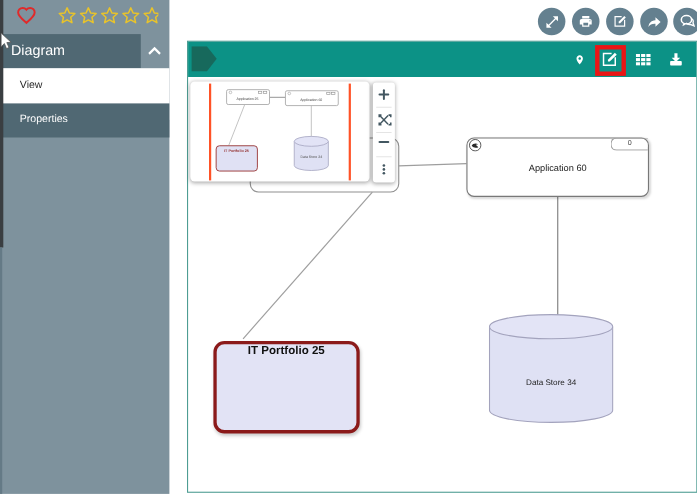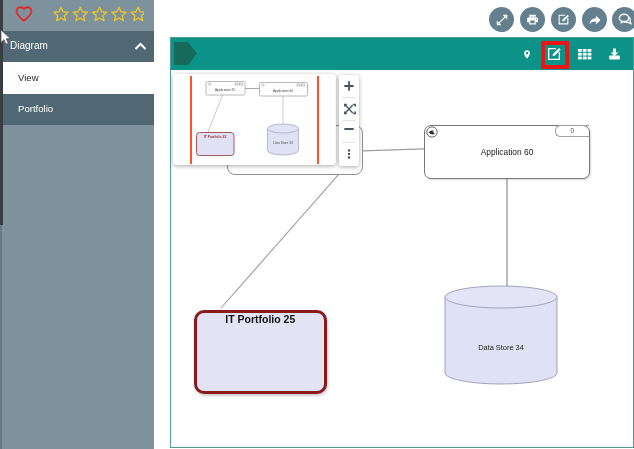--- a/index.html
+++ b/index.html
@@ -19,33 +19,33 @@
 <svg class="abs" style="left:52px;top:5px" width="92" height="20" viewBox="0 0 92 20">
   <g fill="none" stroke="#e8c32b" stroke-width="1.4" stroke-linejoin="round">
     <path d="M9 2.2l2.1 4.6 5 .5-3.8 3.4 1.1 4.9L9 13l-4.4 2.6 1.1-4.9L1.9 7.3l5-.5z"></path>
     <path d="M28.3 2.2l2.1 4.6 5 .5-3.8 3.4 1.1 4.9L28.3 13l-4.4 2.6 1.1-4.9-3.8-3.4 5-.5z"></path>
     <path d="M47.6 2.2l2.1 4.6 5 .5-3.8 3.4 1.1 4.9L47.6 13l-4.4 2.6 1.1-4.9-3.8-3.4 5-.5z"></path>
     <path d="M66.9 2.2l2.1 4.6 5 .5-3.8 3.4 1.1 4.9L66.9 13l-4.4 2.6 1.1-4.9-3.8-3.4 5-.5z"></path>
     <path d="M86.2 2.2l2.1 4.6 5 .5-3.8 3.4 1.1 4.9L86.2 13l-4.4 2.6 1.1-4.9-3.8-3.4 5-.5z"></path>
   </g>
 </svg>
 
-<div class="abs" style="left:0;top:31px;width:154px;height:31px;background:#506873;color:#fff;font-size:10px;line-height:30px;">
+<div class="abs" style="left:0;top:31px;width:128px;height:31px;background:#506873;color:#fff;font-size:13px;line-height:30px;">
   <span style="margin-left:10px;">Diagram</span>
 </div>
 <svg class="abs" style="left:134px;top:42px" width="13" height="9" viewBox="0 0 13 9">
   <path d="M1.5 7L6.5 2l5 5" fill="none" stroke="#fff" stroke-width="2"></path>
 </svg>
 
 <div class="abs" style="left:2px;top:62px;width:152px;height:47px;background:#fff;color:#2a2a2a;font-size:9.6px;line-height:32px;">
   <span style="margin-left:16px;">View</span>
 </div>
 
 <div class="abs" style="left:0;top:94px;width:154px;height:30.5px;background:#506873;color:#fff;font-size:9.6px;line-height:30.5px;">
-  <span style="margin-left:18px;">Portfolio</span>
+  <span style="margin-left:18px;">Properties</span>
 </div>
 
 <div class="abs" style="left:0;top:0;width:2.5px;height:225px;background:#3a3e41"></div>
 <div class="abs" style="left:0;top:225px;width:2px;height:224px;background:#647a86"></div>
 
 <svg class="abs" style="left:0;top:29px" width="11" height="17" viewBox="0 0 11 17">
   <path d="M1 1l0 12.5 3-2.9 1.9 4.6 2.3-1-2-4.5 3.9-0.3z" fill="#fff" stroke="#555" stroke-width="0.7"></path>
 </svg>
 
 <div class="abs" style="left:489px;top:7px;width:25px;height:25px;border-radius:50%;background:#64808f"></div>

